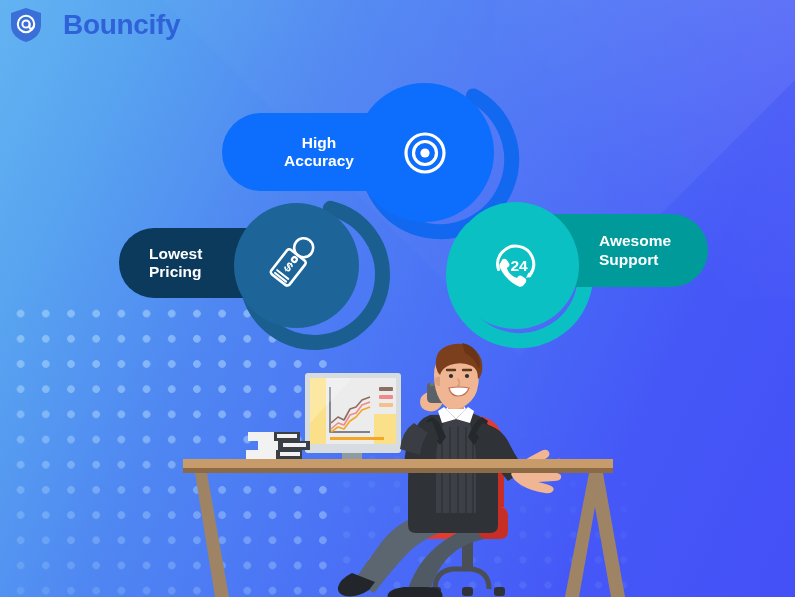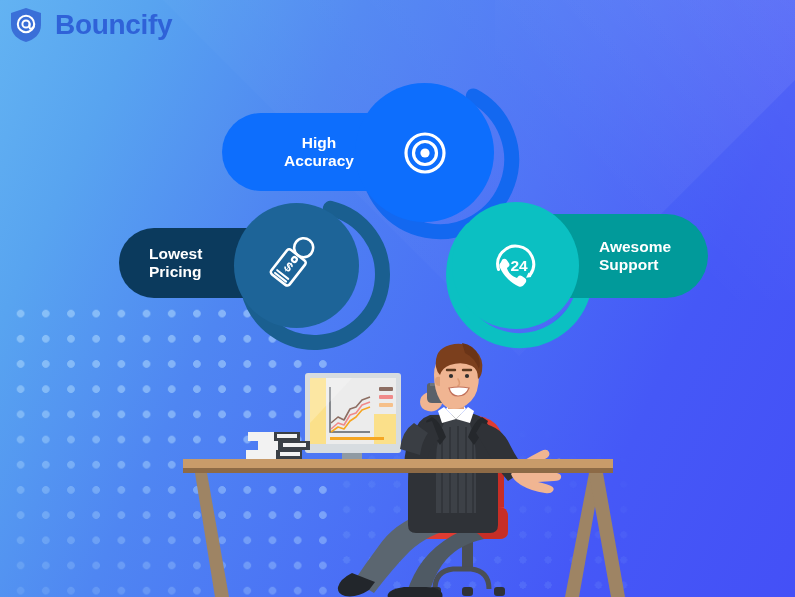--- a/index.html
+++ b/index.html
@@ -35,21 +35,21 @@
   .dots-right{
     position:absolute;left:330px;bottom:0;width:300px;height:230px;
     background-image:radial-gradient(circle,rgba(150,195,255,.35) 3.4px,transparent 3.7px);
     background-size:25.2px 25.2px;background-position:4px 4px;
     -webkit-mask-image:linear-gradient(20deg,rgba(0,0,0,.6),rgba(0,0,0,0) 75%);
     mask-image:linear-gradient(20deg,rgba(0,0,0,.6),rgba(0,0,0,0) 75%);
     pointer-events:none;
   }
 
   
-  .logo{position:absolute;left:9px;top:7px;display:flex;align-items:center;gap:12px;}
+  .logo{position:absolute;left:9px;top:7px;display:flex;align-items:center;gap:20px;}
   .logo-mark{width:34px;height:36px;display:block;}
   .logo-text{
     color:#2f62d8;font-size:28px;font-weight:bold;letter-spacing:-.3px;
     line-height:1;font-family:"Liberation Sans", sans-serif;
   }
 
   
   .badges{position:absolute;left:0;top:0;width:795px;height:360px;}
   .badge{position:absolute;}
   .pill{
@@ -76,21 +76,21 @@
   .b1-disc{left:355px;top:83px;width:139px;height:139px;background:#0d6efd;}
 
   
   .b2-ring{left:232px;top:192px;}
   .b2-pill{left:119px;top:228px;width:215px;height:70px;background:#0b3a5d;padding-left:30px;}
   .b2-pill span{width:110px;}
   .b2-disc{left:234px;top:203px;width:125px;height:125px;background:#1d6498;}
 
   
   .b3-ring{left:443px;top:192px;}
-  .b3-pill{left:503px;top:214px;width:205px;height:84px;background:#019a9a;padding-left:96px;}
+  .b3-pill{left:503px;top:214px;width:205px;height:73px;background:#019a9a;padding-left:96px;}
   .b3-pill span{width:108px;}
   .b3-disc{left:452px;top:202px;width:127px;height:127px;background:#0bc0c2;justify-content:center;}
 
   
   .scene{position:absolute;left:0;bottom:0;width:795px;height:260px;}
   .scene svg{display:block;}
 </style>
 </head>
 <body>
 

